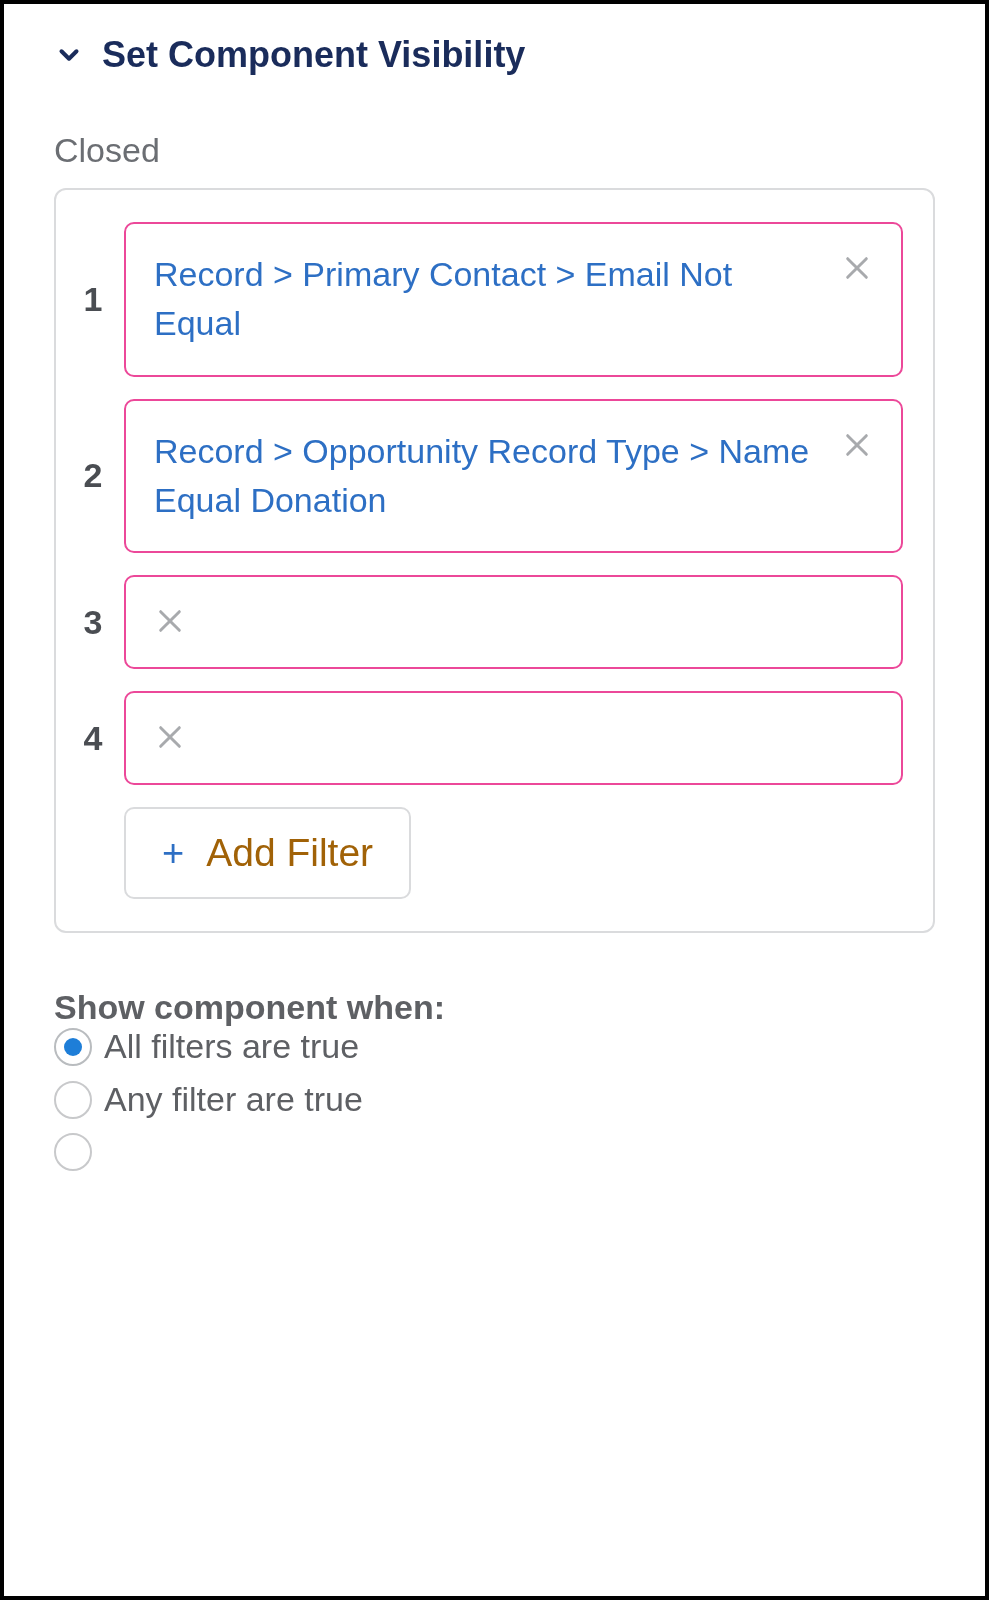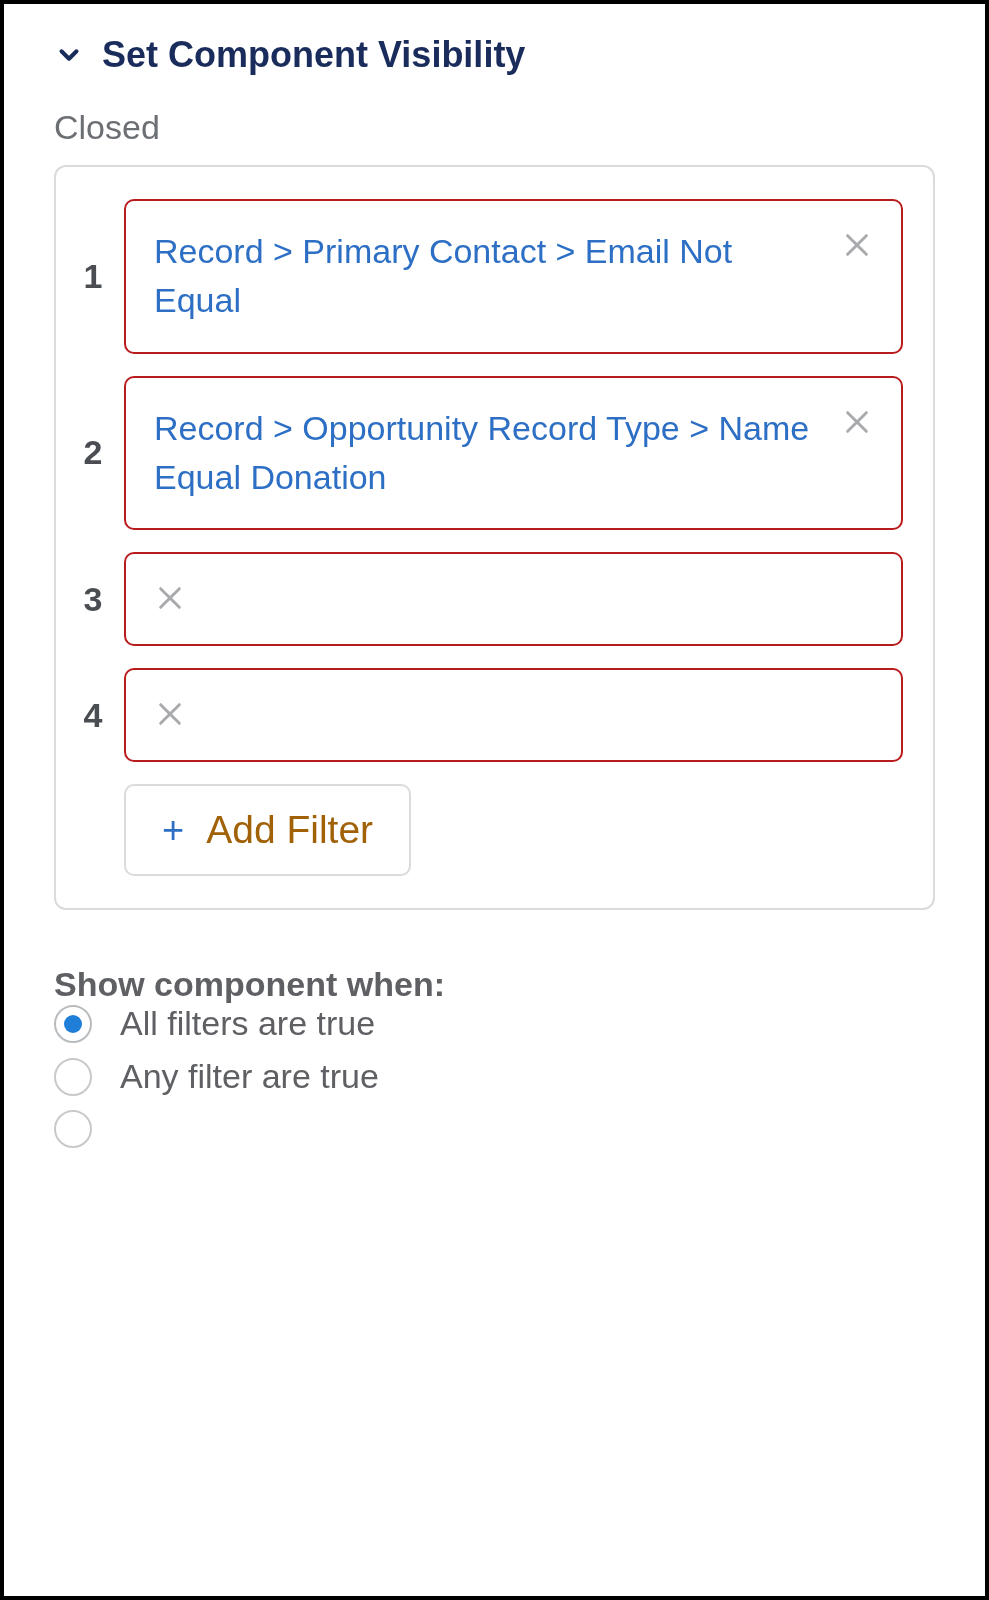--- a/index.html
+++ b/index.html
@@ -12,21 +12,21 @@
       background: #fff;
       width: 989px;
       height: 1600px;
       border: 4px solid #000;
       padding: 30px 50px;
     }
     .section-header {
       display: flex;
       align-items: center;
       gap: 18px;
-      margin-bottom: 32px;
+      margin-bottom: 55px;
     }
     .chevron {
       color: #1a2c5b;
       display: inline-flex;
     }
     .section-title {
       color: #1a2c5b;
       font-size: 36px;
       font-weight: 700;
     }
@@ -51,21 +51,21 @@
     .filter-number {
       color: #4a4d52;
       font-size: 34px;
       font-weight: 600;
       width: 34px;
       text-align: center;
       flex-shrink: 0;
     }
     .filter-box {
       flex: 1;
-      border: 2px solid #b91c1c;
+      border: 2px solid #ec4899;
       border-radius: 10px;
       padding: 26px 28px;
       display: flex;
       align-items: flex-start;
       justify-content: space-between;
       gap: 20px;
     }
     .filter-text {
       color: #2d6fc4;
       font-size: 34px;
@@ -108,21 +108,21 @@
       font-weight: 600;
     }
     .radio-group {
       display: flex;
       flex-direction: column;
       gap: 14px;
     }
     .radio-row {
       display: flex;
       align-items: center;
-      gap: 28px;
+      gap: 12px;
     }
     .radio-outer {
       width: 38px;
       height: 38px;
       border: 2px solid #c8c9cb;
       border-radius: 50%;
       display: flex;
       align-items: center;
       justify-content: center;
       flex-shrink: 0;

